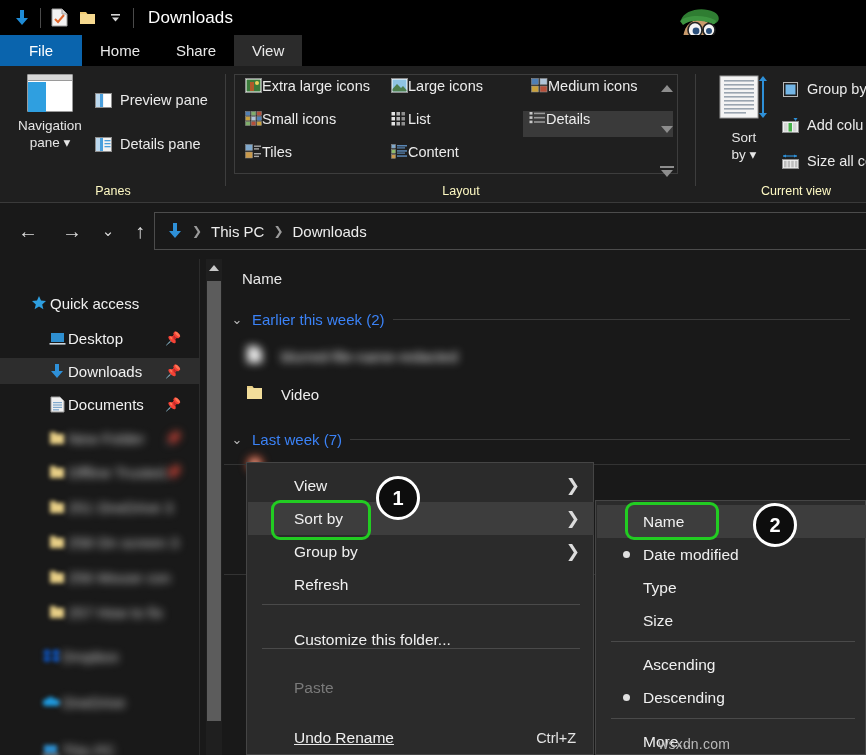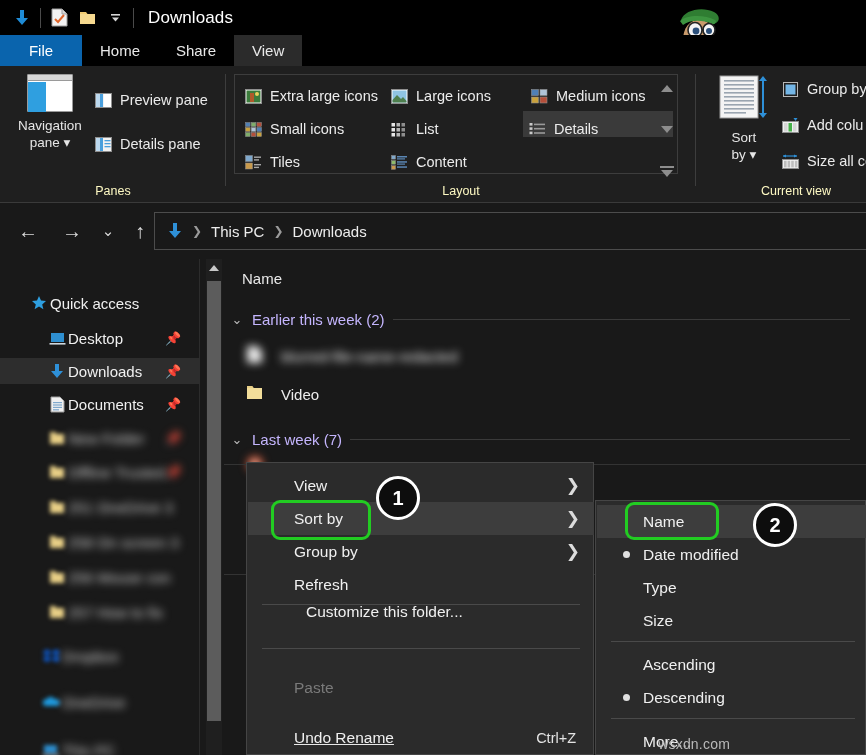--- a/index.html
+++ b/index.html
@@ -80,21 +80,21 @@
   }
   .smbtn .lbl { font-size: 14.5px; color: #eaeaea; white-space: nowrap; }
 
   
   .g-layout { left: 226px; width: 470px; }
   .layoutbox {
     position: absolute; left: 8px; top: 8px; width: 444px; height: 100px;
     border: 1px solid #3d3d3d; background: #1f1f1f;
   }
   .litem {
-    position: absolute; display: flex; align-items: flex-end; gap: 8px; height: 26px;
+    position: absolute; display: flex; align-items: flex-start; height: 26px;
     padding: 0 6px; cursor: default;
   }
   .litem .lbl { font-size: 14.5px; color: #ececec; white-space: nowrap; }
   .litem.sel { background: #3a3a3a; }
   .lscroll { position: absolute; right: 2px; top: 10px; width: 16px; height: 92px;
              display:flex; flex-direction:column; align-items:center; justify-content:space-between; }
   .arw { width:0;height:0;cursor:default;}
   .arw.up { border-left:6px solid transparent; border-right:6px solid transparent; border-bottom:7px solid #8d8d8d; }
   .arw.dn { border-left:6px solid transparent; border-right:6px solid transparent; border-top:7px solid #8d8d8d; }
   .arwmore { display:flex; flex-direction:column; align-items:center; gap:2px; }
@@ -145,21 +145,21 @@
   }
   .nav-scrollbar .thumb { position:absolute; left:1px; top:22px; width:14px; height:440px; background:#5c5c5c;}
   .nav-scrollbar .topar { position:absolute; left:3px; top:6px; width:0;height:0;
     border-left:5px solid transparent;border-right:5px solid transparent;border-bottom:6px solid #c8c8c8;}
 
   
   .filelist { position: absolute; left: 224px; top: 259px; width: 642px; height: 496px; background: #191919; }
   .colhead { position: absolute; left: 18px; top: 11px; font-size: 15px; color: #e9e9e9; cursor: default; }
   .grouphdr { position: absolute; left: 6px; display: flex; align-items: center; gap: 8px; }
   .grouphdr .chev { font-size: 13px; color: #bdbdbd; width: 14px; text-align:center; }
-  .grouphdr .gtxt { font-size: 15px; color: #c4b5fd; white-space: nowrap; }
+  .grouphdr .gtxt { font-size: 15px; color: #3b82f6; white-space: nowrap; }
   .grouphdr .gline { height:1px; background:#3a3a3a; }
   .frow { position: absolute; left: 22px; display: flex; align-items: center; gap: 18px; }
   .frow .fname { font-size: 15px; color: #ededed; }
   .grpsep { position: absolute; left: 0; width: 642px; height: 1px; background: #333; }
 
   
   .ctxmenu {
     position: absolute; left: 246px; top: 462px; width: 348px; height: 293px;
     background: #2b2b2b; border: 1px solid #454545;
   }
@@ -726,21 +726,21 @@
       <span class="subchev">❯</span>
     </div>
     <div class="mitem" style="top:72px;">
       <span class="mlabel">Group by</span>
       <span class="subchev">❯</span>
     </div>
     <div class="mitem" style="top:105px;">
       <span class="mlabel">Refresh</span>
     </div>
     <div class="msep" style="top:141px;"></div>
-    <div class="mitem" style="top:132px;padding-left:12px;">
+    <div class="mitem" style="top:160px;">
       <span class="mlabel">Customize this folder...</span>
     </div>
     <div class="msep" style="top:185px;"></div>
     <div class="mitem disabled" style="top:208px;align-items:center;">
       <span class="mlabel">Paste</span>
     </div>
     <div class="mitem" style="top:258px;text-decoration:underline;">
       <span class="mlabel">Undo Rename</span>
       <span class="accel">Ctrl+Z</span>
     </div>

